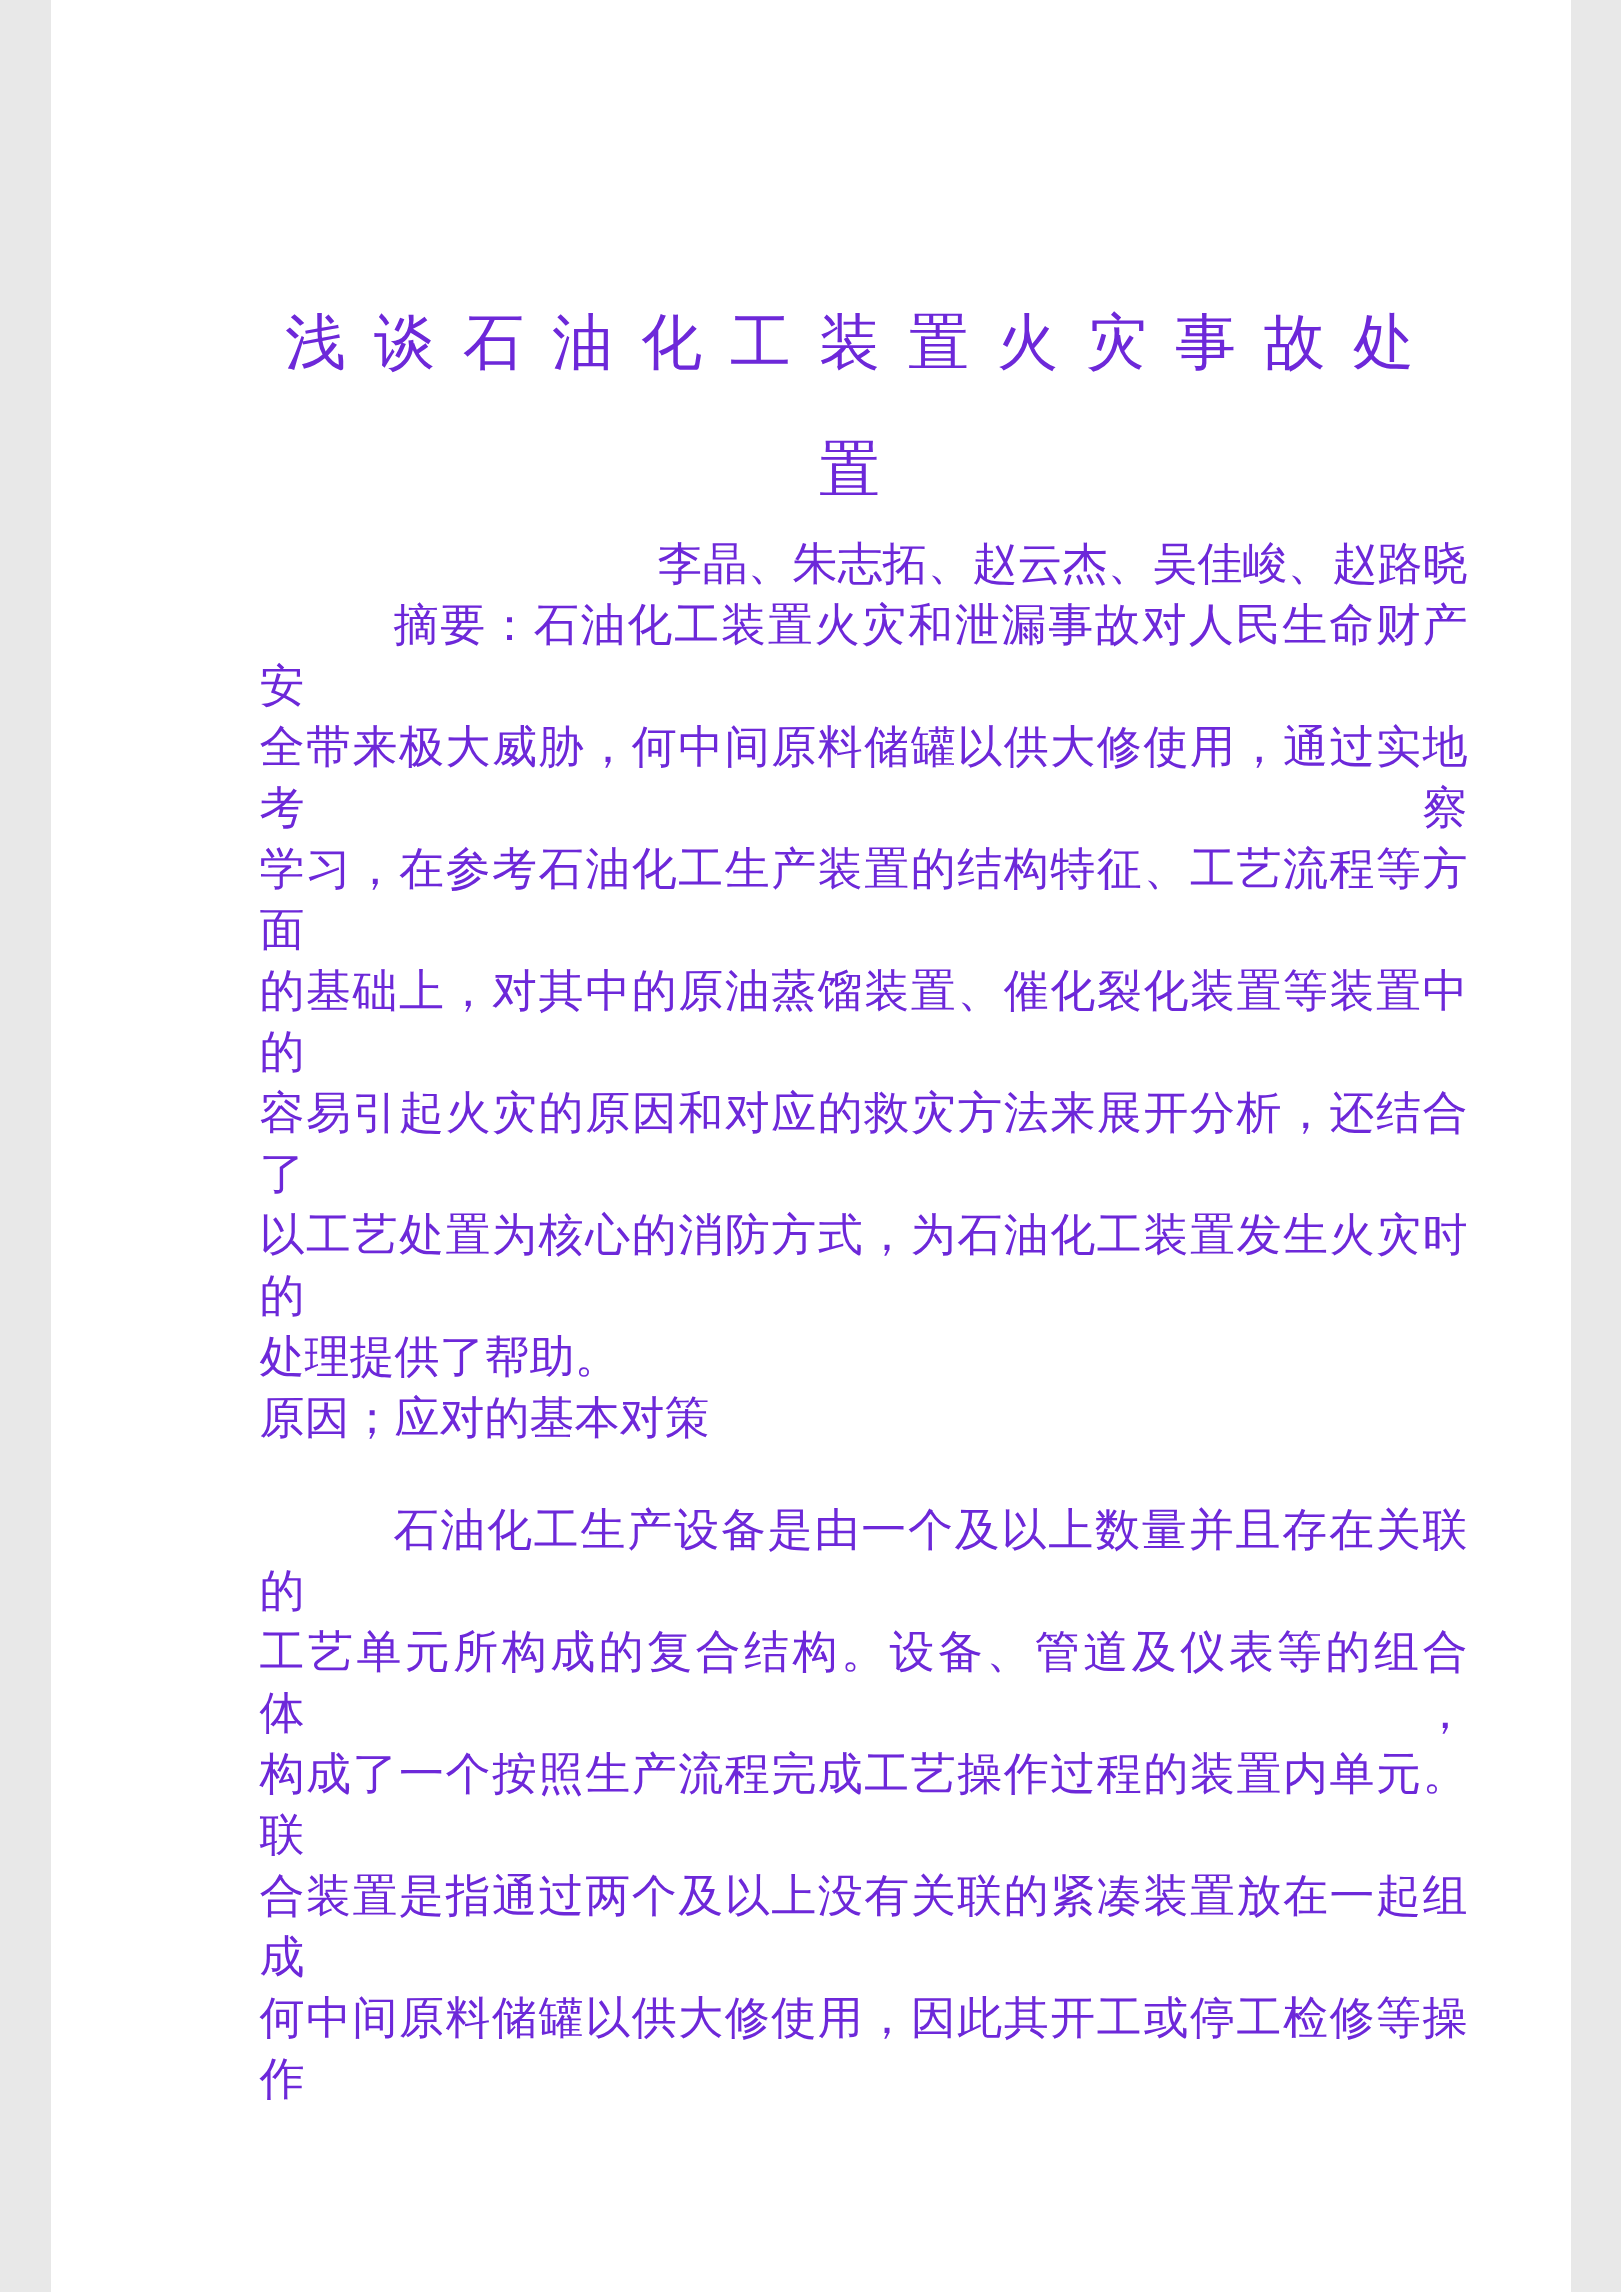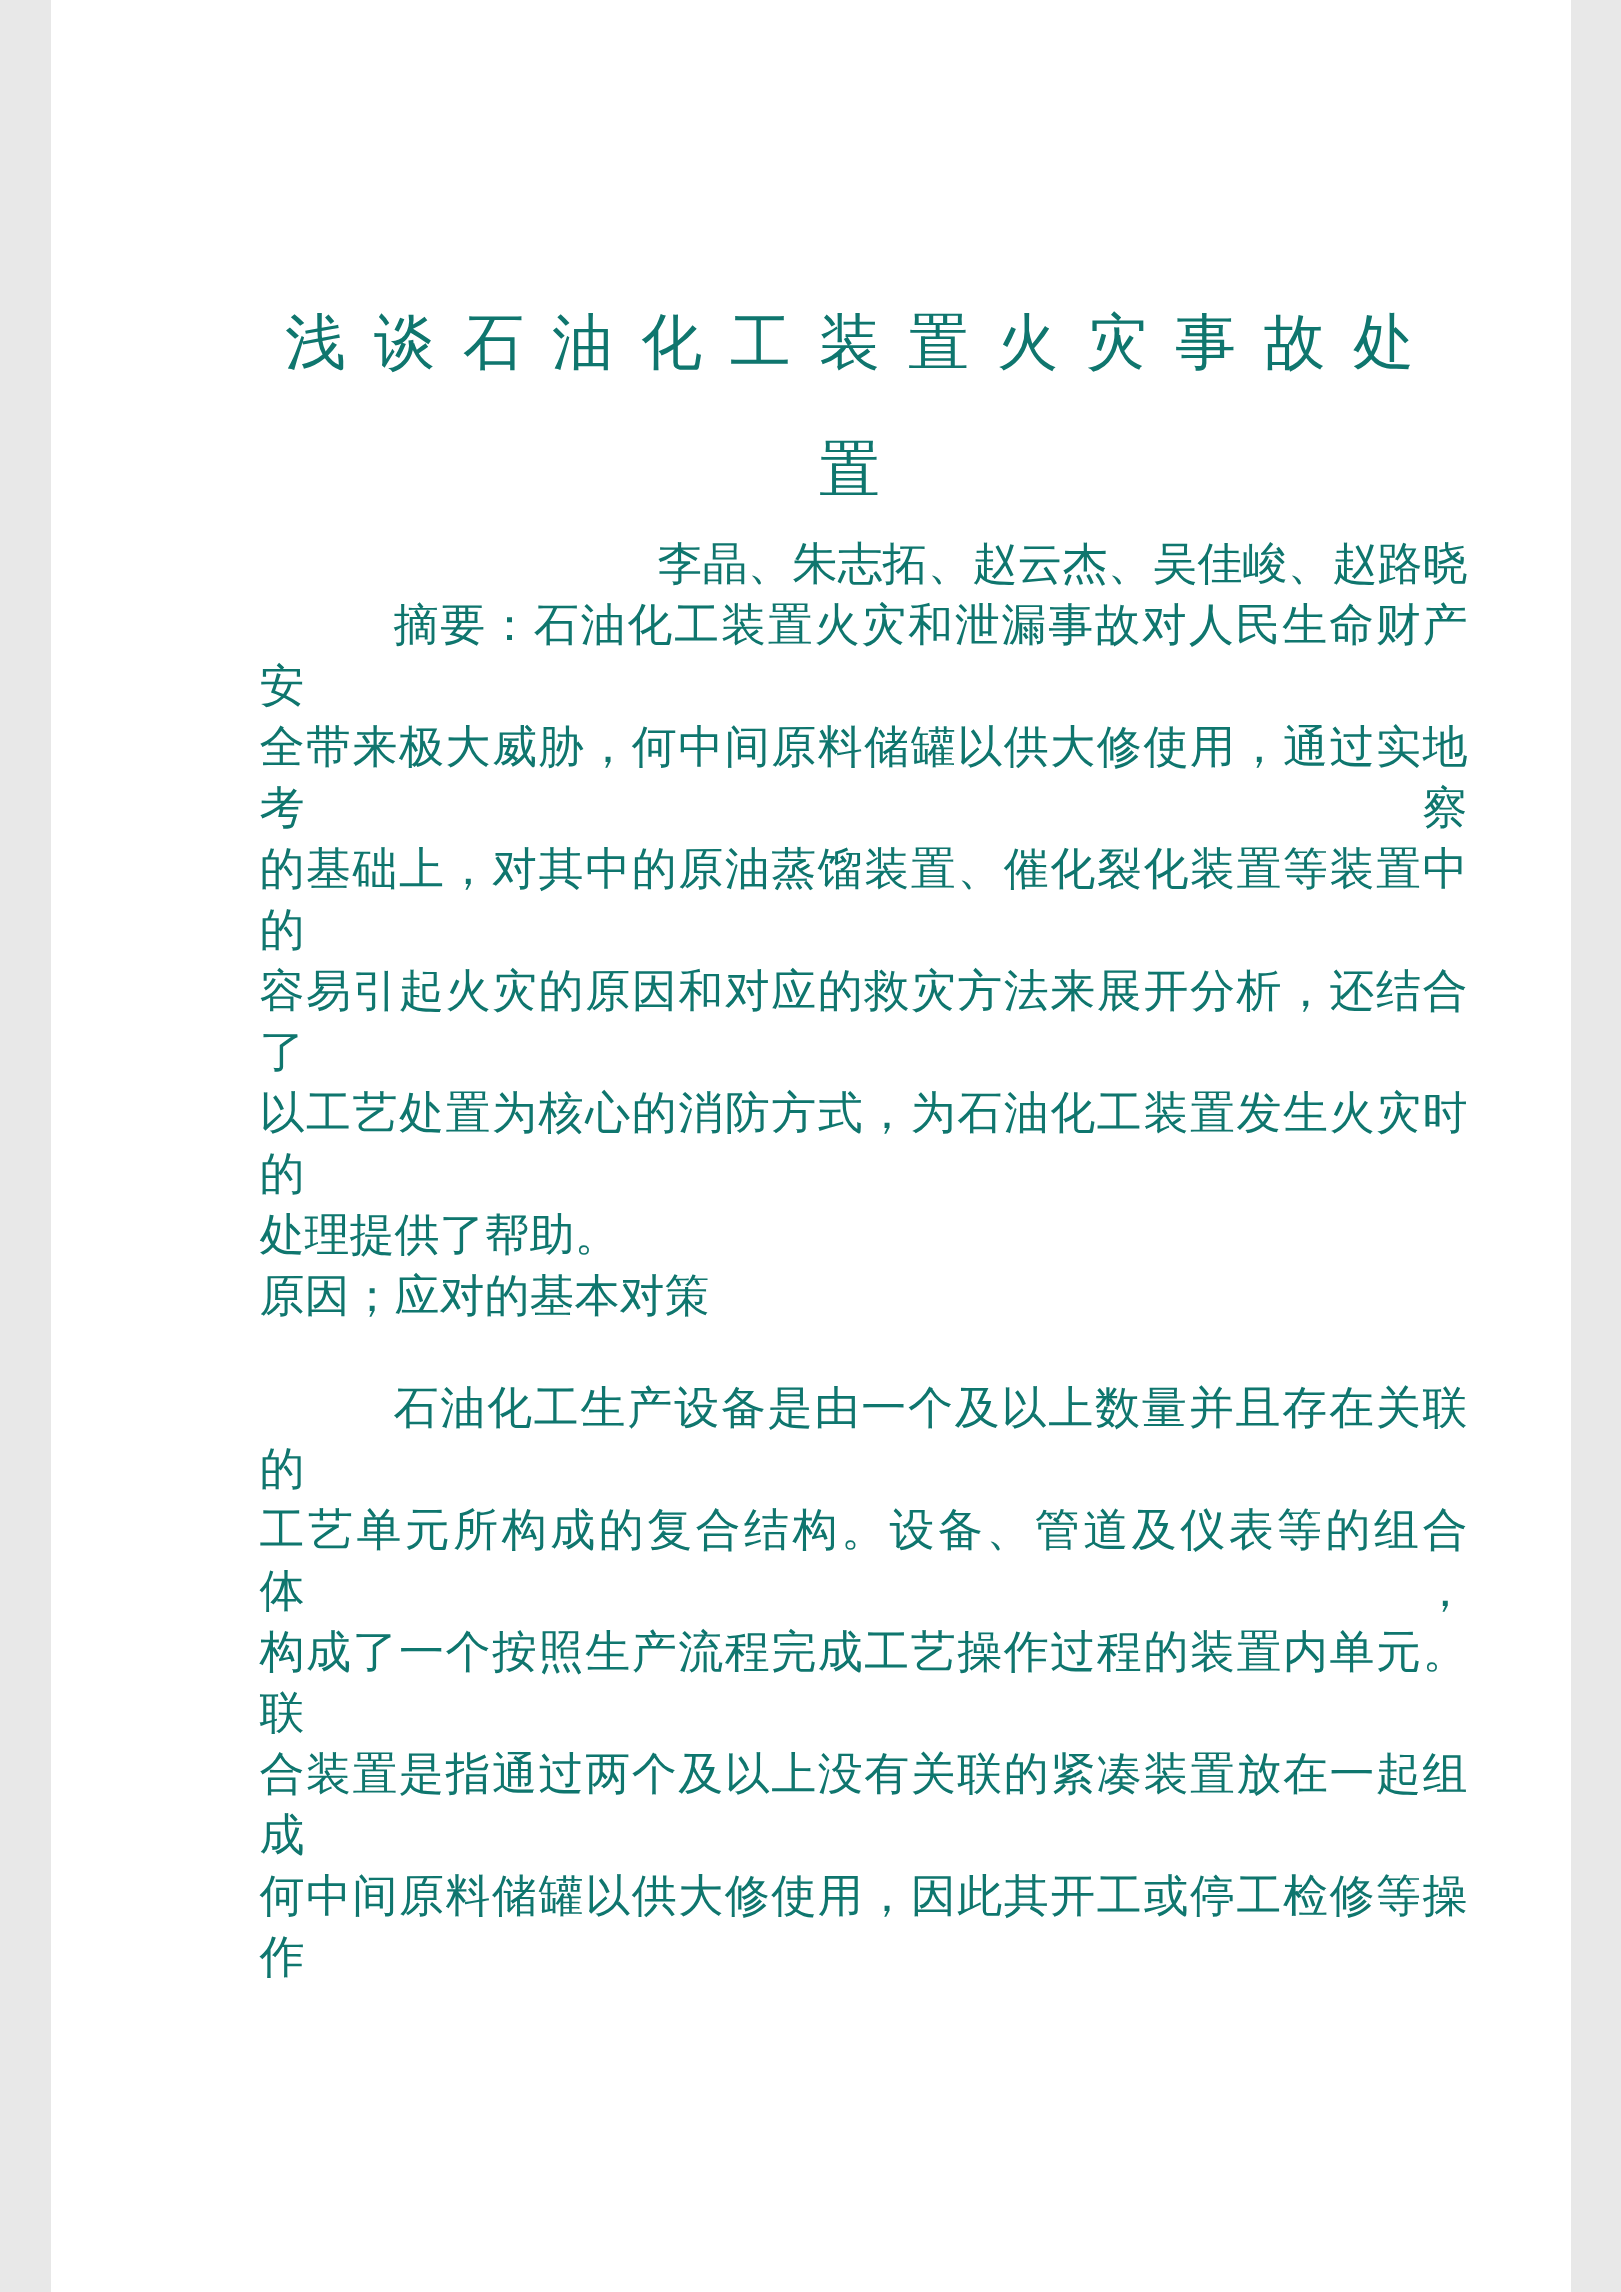--- a/index.html
+++ b/index.html
@@ -6,21 +6,21 @@
     margin: 0;
     padding: 0;
     background: #e8e8e8;
   }
   .page {
     position: relative;
     width: 1520px;
     height: 2293px;
     margin: 0 auto;
     background: #ffffff;
-    color: #0f766e;
+    color: #6d28d9;
     font-family: "Liberation Sans", "DejaVu Sans", sans-serif;
     overflow: hidden;
   }
   .content {
     position: absolute;
     left: 209px;
     top: 0;
     width: 1208px;
   }
   .doc-title {
@@ -72,20 +72,21 @@
     <div class="doc-title">
       <div class="title-line">浅谈石油化工装置火灾事故处</div>
       <div class="title-line">置</div>
     </div>
 
     <div class="authors">李晶、朱志拓、赵云杰、吴佳峻、赵路晓</div>
 
     <div class="para abstract-block">
       <div class="line jline indent">摘要：石油化工装置火灾和泄漏事故对人民生命财产安</div>
       <div class="line jline">全带来极大威胁，何中间原料储罐以供大修使用，通过实地考察</div>
+      <div class="line jline">学习，在参考石油化工生产装置的结构特征、工艺流程等方面</div>
       <div class="line jline">的基础上，对其中的原油蒸馏装置、催化裂化装置等装置中的</div>
       <div class="line jline">容易引起火灾的原因和对应的救灾方法来展开分析，还结合了</div>
       <div class="line jline">以工艺处置为核心的消防方式，为石油化工装置发生火灾时的</div>
       <div class="line lline">处理提供了帮助。</div>
       <div class="line lline">原因；应对的基本对策</div>
     </div>
 
     <div class="para body-block">
       <div class="line jline indent">石油化工生产设备是由一个及以上数量并且存在关联的</div>
       <div class="line jline">工艺单元所构成的复合结构。设备、管道及仪表等的组合体，</div>

